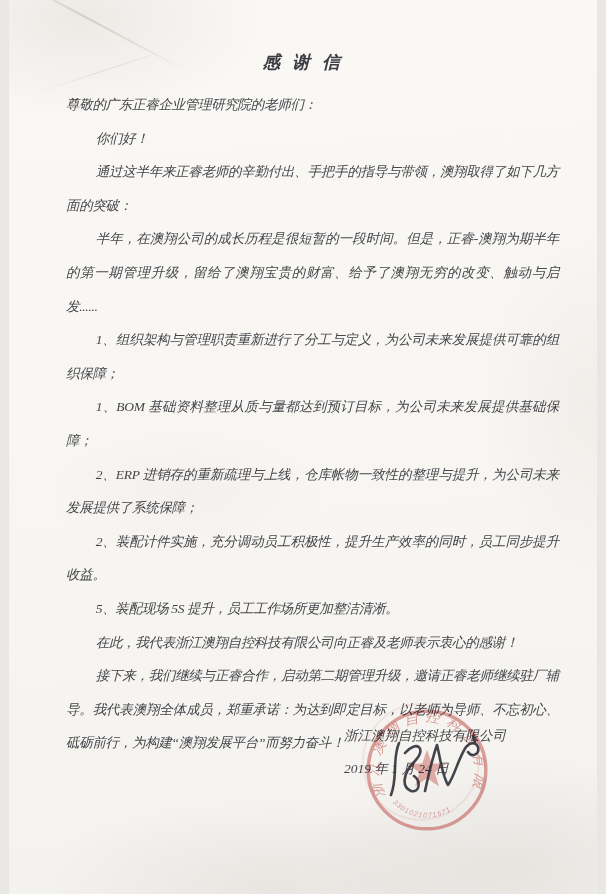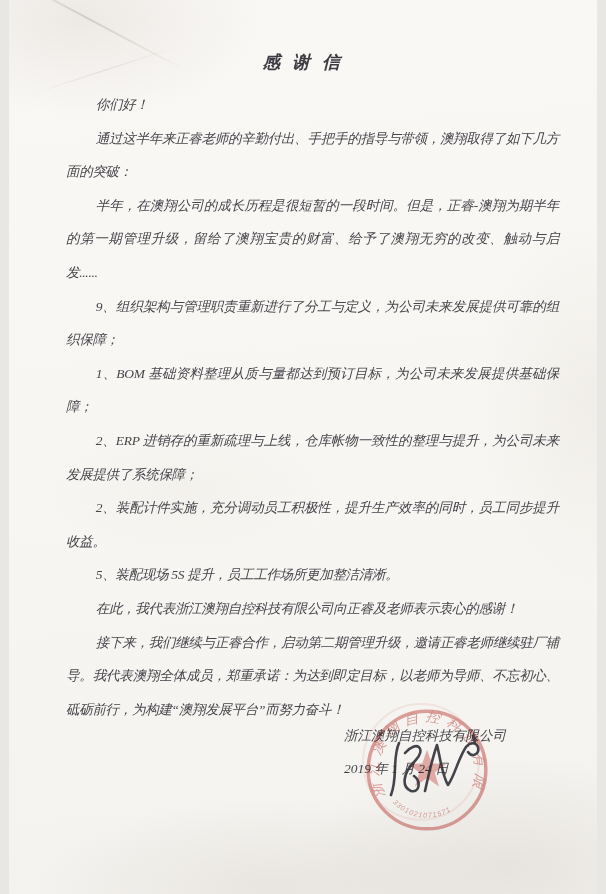--- a/index.html
+++ b/index.html
@@ -111,24 +111,25 @@
 <body>
 
 <div class="page">
 
   <div class="crease"></div>
   <div class="crease2"></div>
 
   <h1 class="title">感 谢 信</h1>
 
   <div class="body">
+    <p>尊敬的广东正睿企业管理研究院的老师们：</p>
     <p class="indent">你们好！</p>
     <p class="indent">通过这半年来正睿老师的辛勤付出、手把手的指导与带领，澳翔取得了如下几方面的突破：</p>
     <p class="indent">半年，在澳翔公司的成长历程是很短暂的一段时间。但是，正睿-澳翔为期半年的第一期管理升级，留给了澳翔宝贵的财富、给予了澳翔无穷的改变、触动与启发......</p>
-    <p class="indent">9、组织架构与管理职责重新进行了分工与定义，为公司未来发展提供可靠的组织保障；</p>
+    <p class="indent">1、组织架构与管理职责重新进行了分工与定义，为公司未来发展提供可靠的组织保障；</p>
     <p class="indent">1、BOM 基础资料整理从质与量都达到预订目标，为公司未来发展提供基础保障；</p>
     <p class="indent">2、ERP 进销存的重新疏理与上线，仓库帐物一致性的整理与提升，为公司未来发展提供了系统保障；</p>
     <p class="indent">2、装配计件实施，充分调动员工积极性，提升生产效率的同时，员工同步提升收益。</p>
     <p class="indent">5、装配现场 5S 提升，员工工作场所更加整洁清淅。</p>
     <p class="indent">在此，我代表浙江澳翔自控科技有限公司向正睿及老师表示衷心的感谢！</p>
     <p class="indent">接下来，我们继续与正睿合作，启动第二期管理升级，邀请正睿老师继续驻厂辅导。我代表澳翔全体成员，郑重承诺：为达到即定目标，以老师为导师、不忘初心、砥砺前行，为构建“澳翔发展平台”而努力奋斗！</p>
   </div>
 
   <div class="closing">
     <p>浙江澳翔自控科技有限公司</p>

